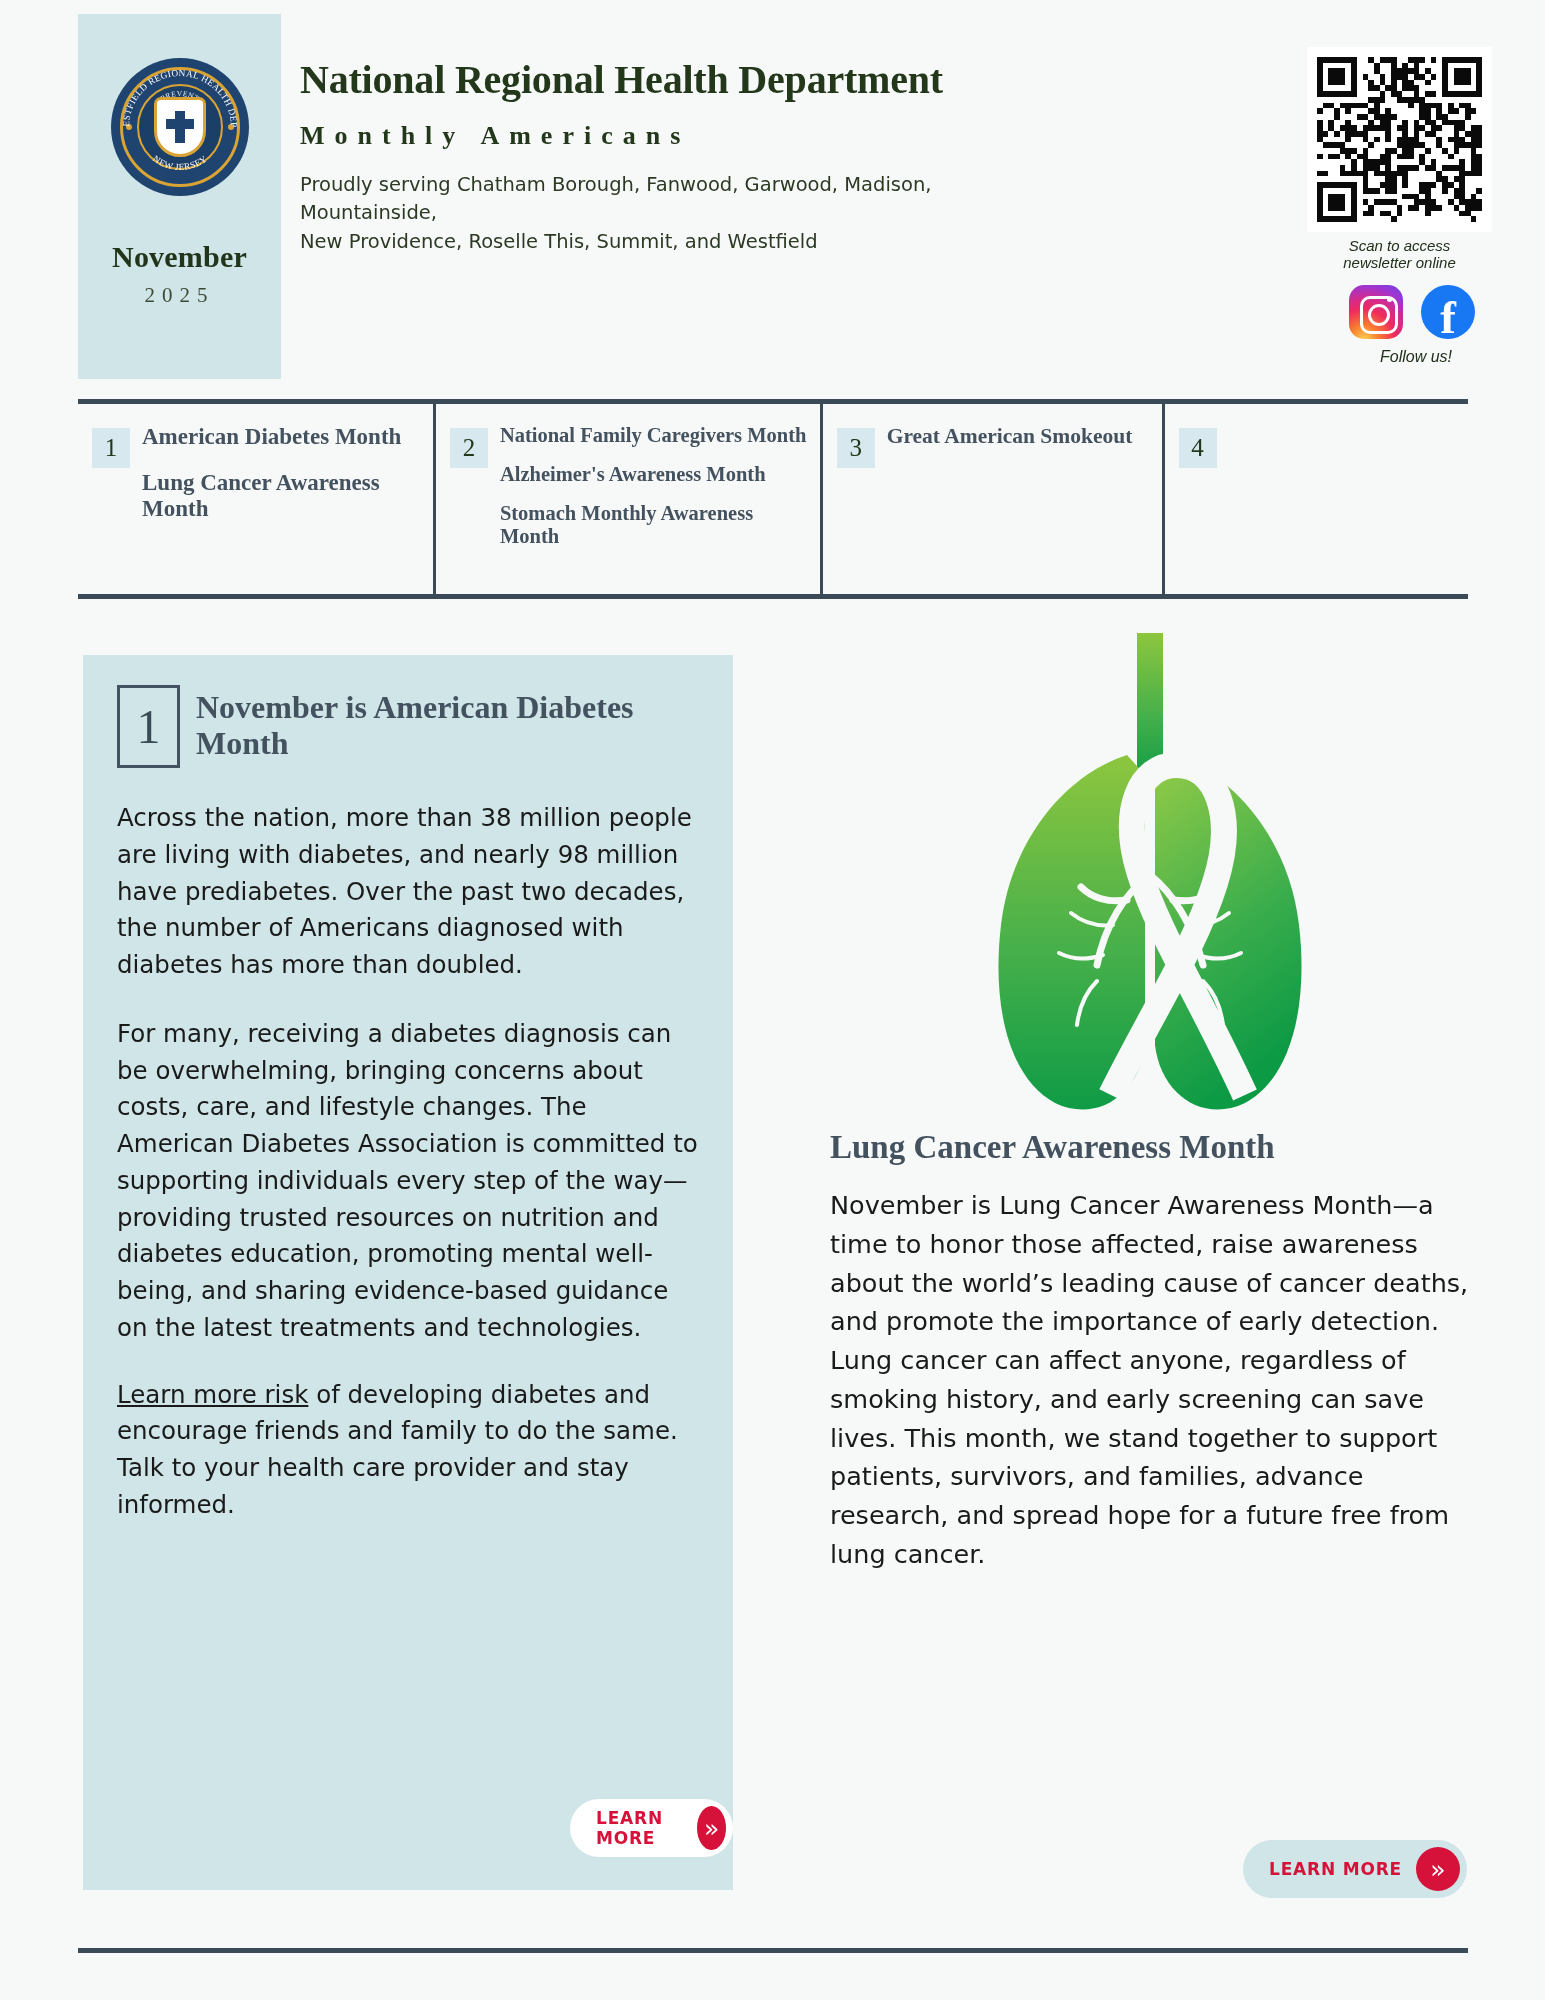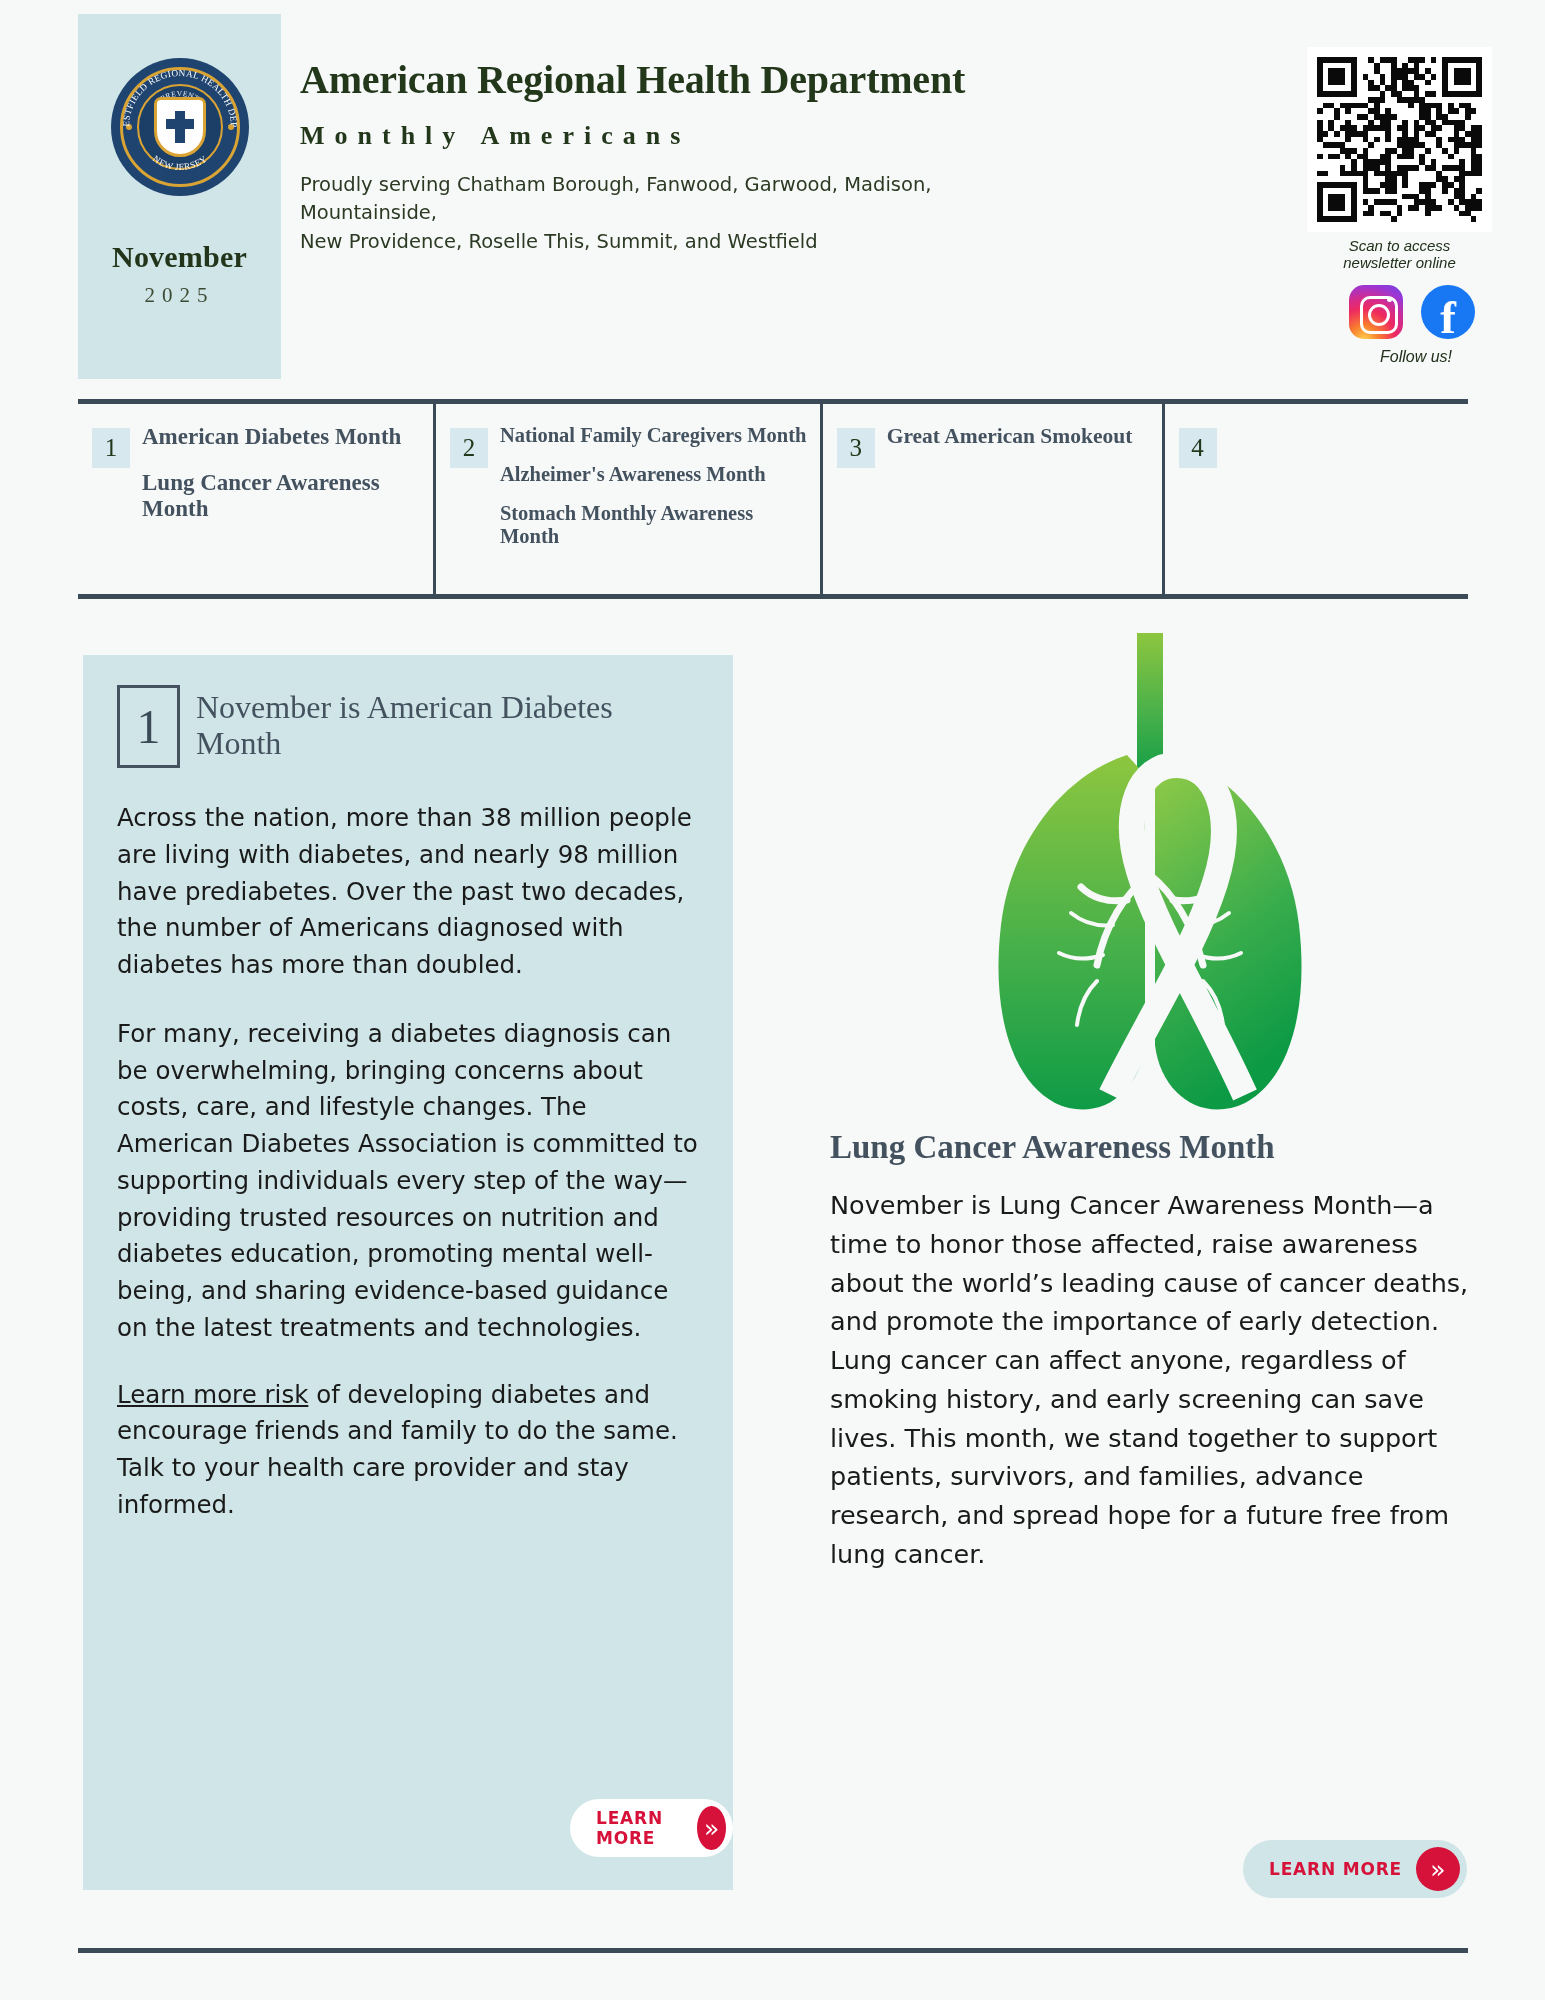--- a/index.html
+++ b/index.html
@@ -200,21 +200,21 @@
   .art-head { display: flex; gap: 16px; align-items: flex-start; }
   .art-num {
     flex: 0 0 auto; width: 63px; height: 83px;
     border: 3px solid #44525f;
     display: flex; align-items: center; justify-content: center;
     font-family: "Liberation Serif", serif;
     font-size: 48px; color: #3b4a57;
   }
   .art-title {
     font-family: "Liberation Serif", serif;
-    font-weight: normal; font-size: 32px; color: #44525f;
+    font-weight: bold; font-size: 32px; color: #44525f;
     line-height: 1.12; padding-top: 5px;
   }
   .body-p {
     font-family: "DejaVu Sans", sans-serif;
     font-size: 24.5px; color: #1a1a1a;
     line-height: 1.5; margin-top: 32px;
   }
   .body-p.tight { margin-top: 30px; }
   .ulink { text-decoration: underline; }
 
@@ -288,21 +288,21 @@
         </svg>
         <div class="shield">
           <div class="cross"></div>
         </div>
       </div>
       <div class="date-month">November</div>
       <div class="date-year">2025</div>
     </div>
 
     <div class="head-text">
-      <div class="dept-name">American Regional Health Department</div>
+      <div class="dept-name">National Regional Health Department</div>
       <div class="sub-masthead">Monthly Americans</div>
       <div class="serving">
         <span>Proudly serving Chatham Borough, Fanwood, Garwood, Madison, Mountainside,</span><br>
         <span>New Providence, Roselle This, Summit, and Westfield</span>
       </div>
     </div>
 
     <div class="qr-wrap">
       <div class="qr-box">
         <div class="qr-grid" id="qrgrid">

